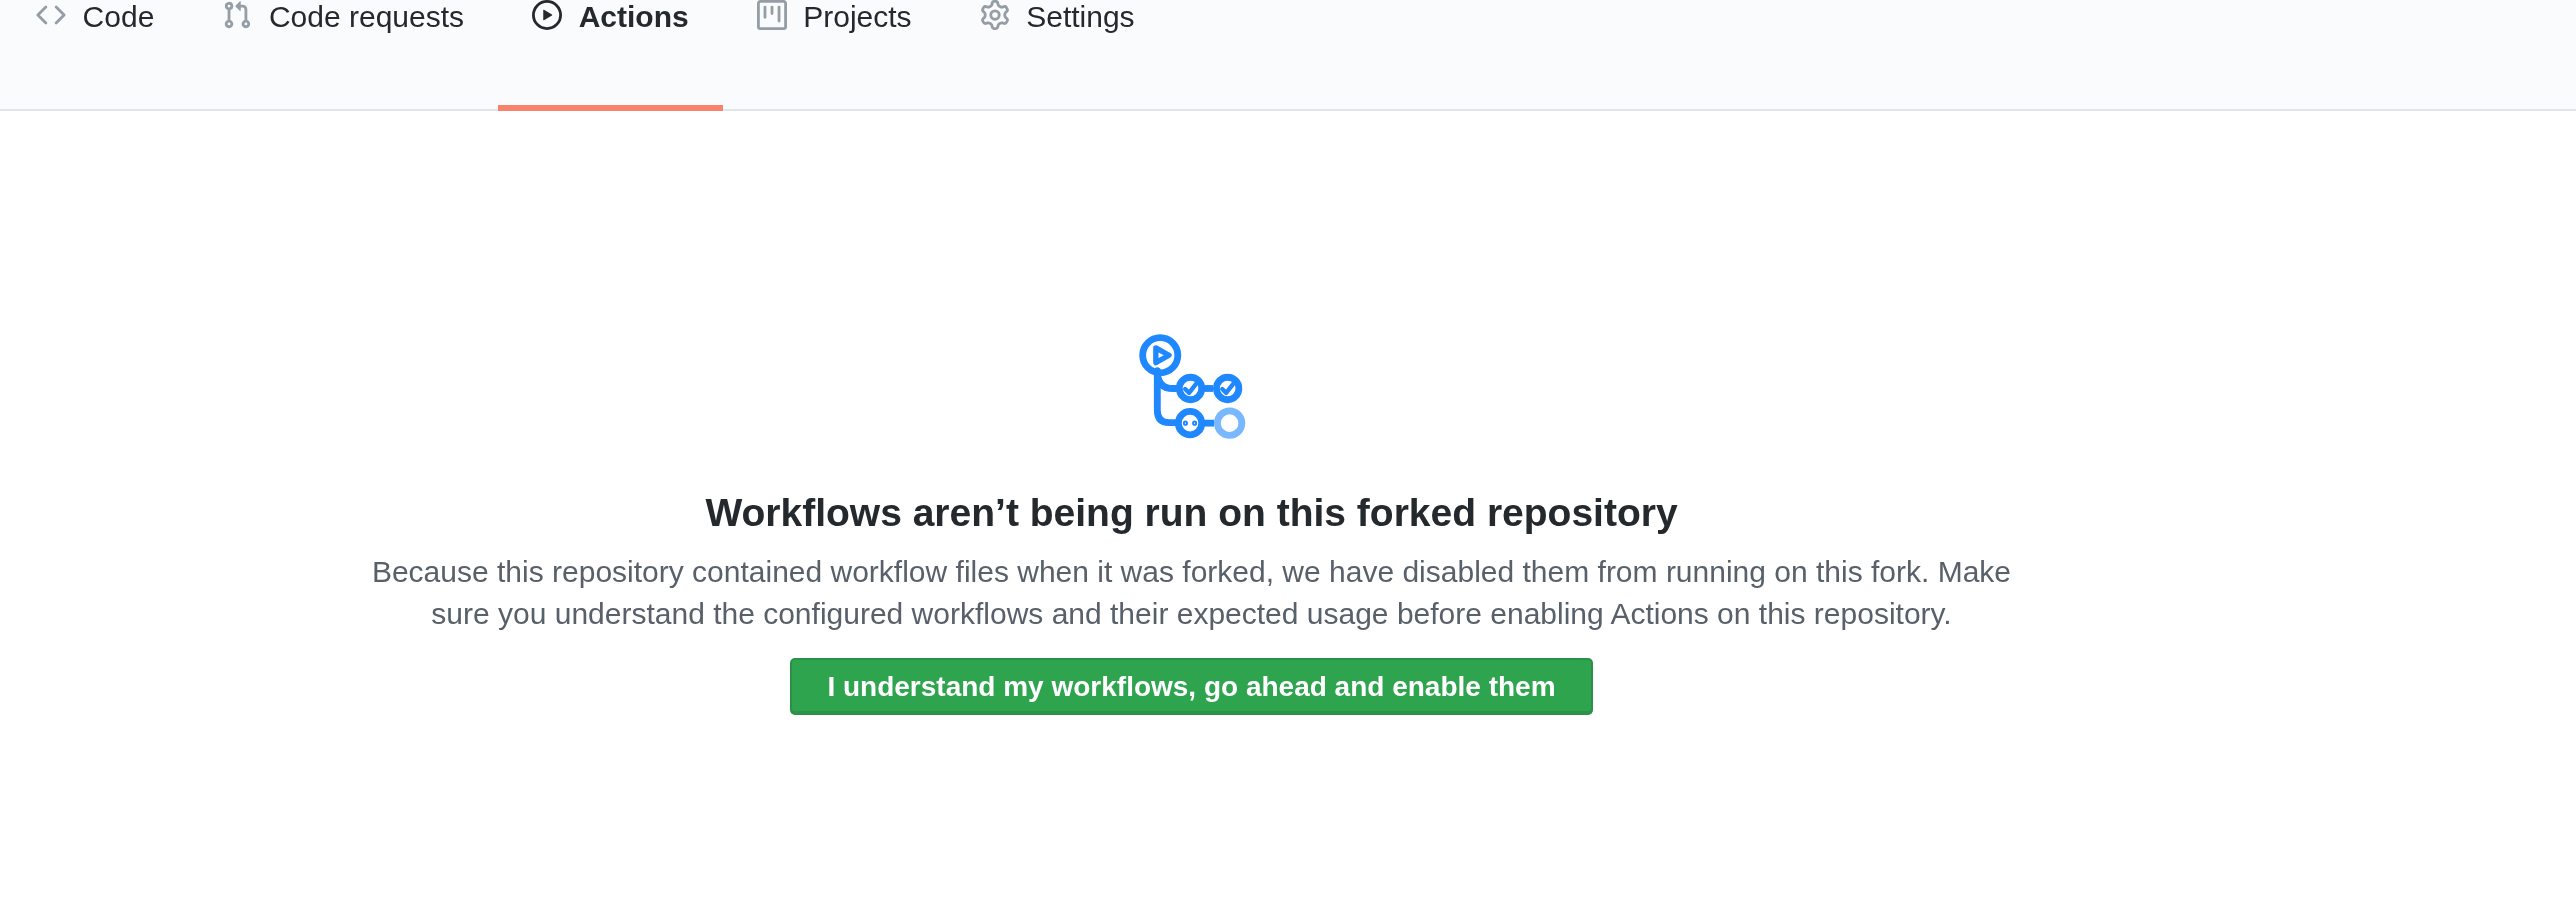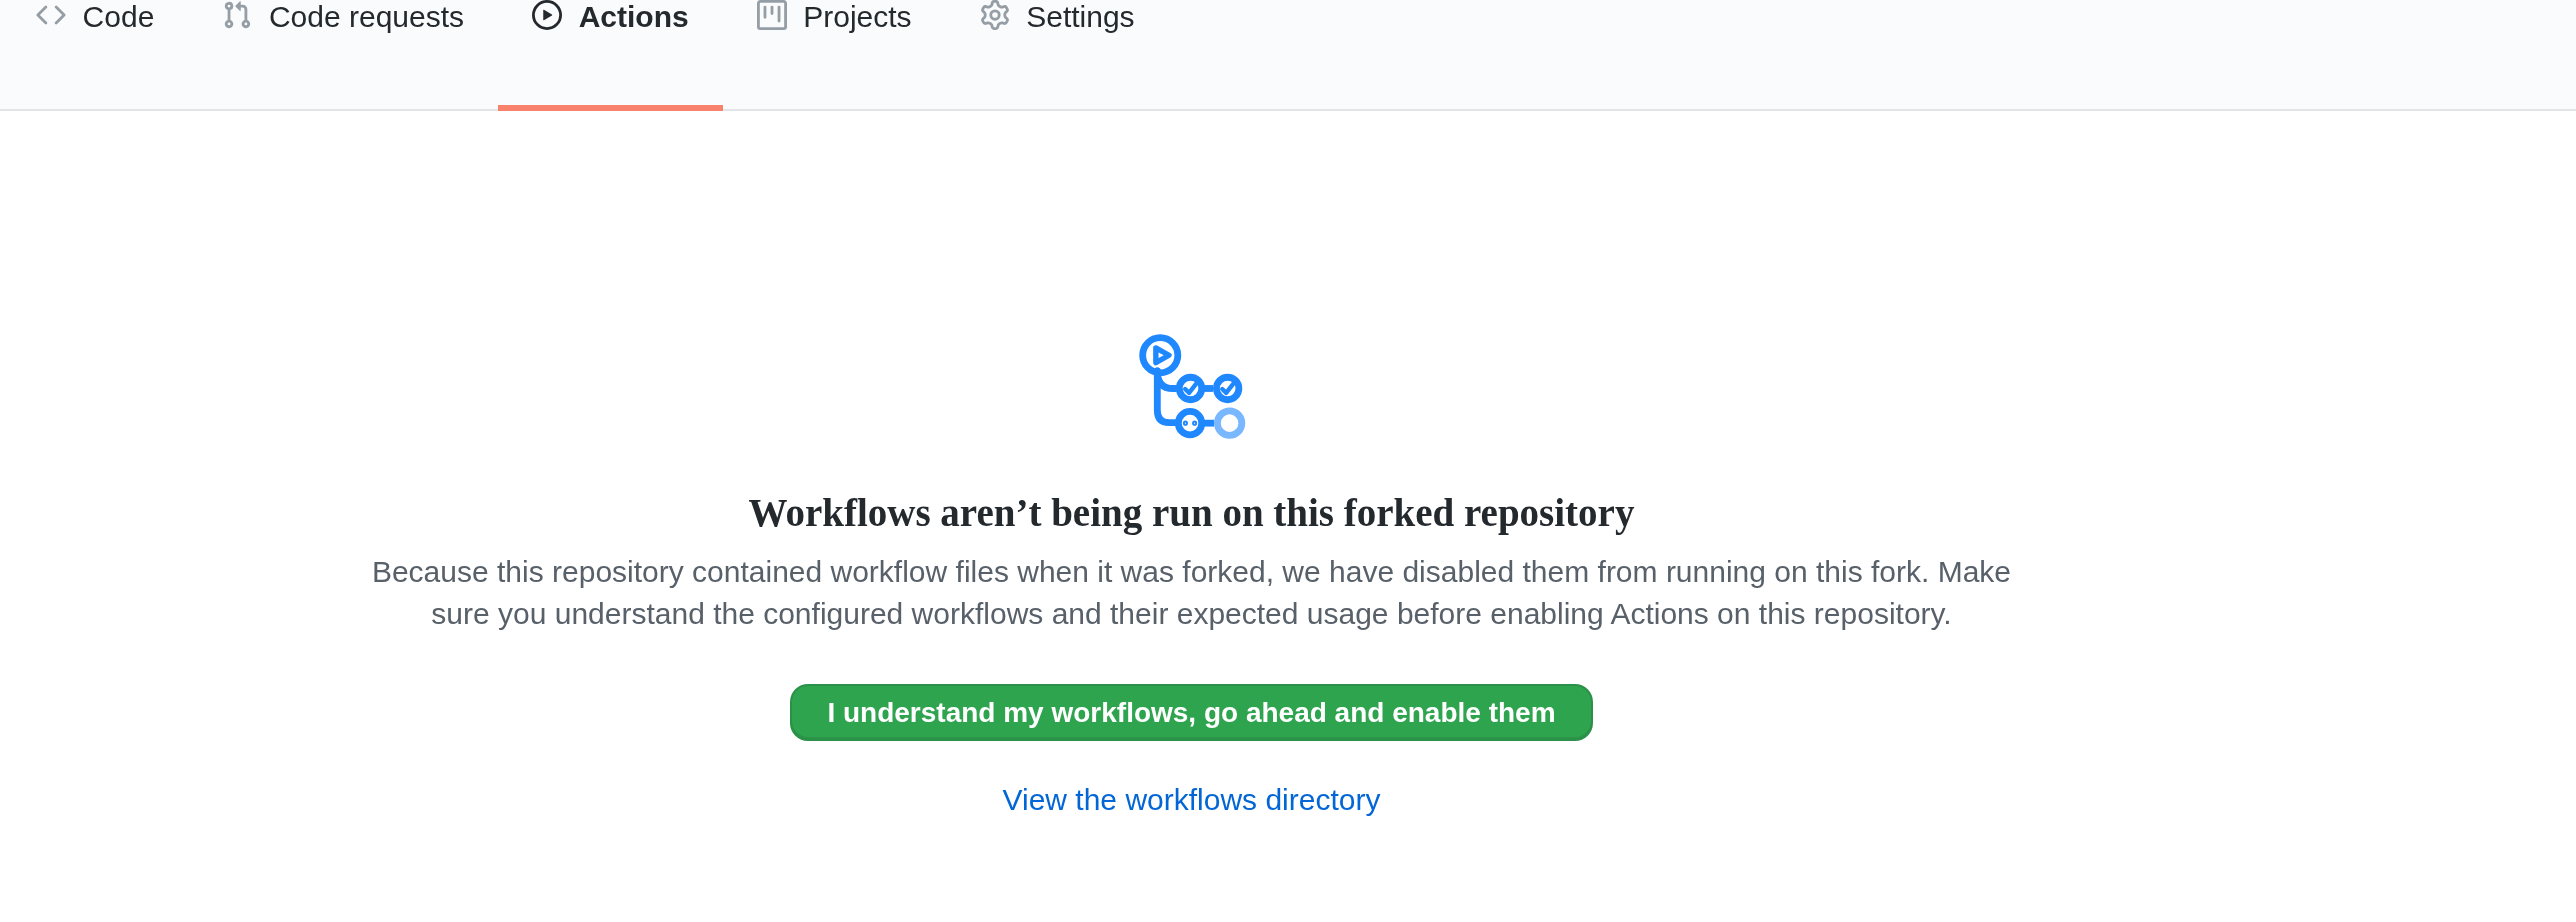--- a/index.html
+++ b/index.html
@@ -29,33 +29,33 @@
   
   .main {
     width:2383px;
     display:flex; flex-direction:column; align-items:center;
     padding-top:213px;
   }
   .workflow-art { width:127px; height:127px; }
   .bs-title {
     margin-top:39px;
     font-size:39px; line-height:45px; font-weight:bold; color:#24292e;
-    white-space:nowrap; text-align:center;font-family:Liberation Serif, serif;
+    white-space:nowrap; text-align:center;
   }
   .bs-desc {
     margin-top:15.6px;
     font-size:30px; line-height:42px; color:#586069; text-align:center;
   }
   .bs-button {
-    margin-top:49px;
+    margin-top:23px;
     display:inline-block; border:2px solid rgba(27,31,35,0.15);
     background:var(--button-green, #2ea44f); color:#ffffff;
     font-family:"Liberation Sans", sans-serif;
     font-size:28px; font-weight:bold; line-height:53px;
-    height:57px; padding:0 35px; border-radius:18px;
+    height:57px; padding:0 35px; border-radius:5px;
     box-shadow:inset 0 -2px 0 rgba(27,31,35,0.12);
     cursor:pointer; white-space:nowrap;
   }
   .bs-link {
     margin-top:41px;
     font-size:30px; line-height:35px;
     color:var(--link-blue, #0366d6); text-decoration:none; cursor:pointer;
   }
 </style>
 </head>
@@ -127,15 +127,14 @@
 
   <h1 class="bs-title">Workflows aren’t being run on this forked repository</h1>
 
   <div class="bs-desc">
     <div>Because this repository contained workflow files when it was forked, we have disabled them from running on this fork. Make</div>
     <div>sure you understand the configured workflows and their expected usage before enabling Actions on this repository.</div>
   </div>
 
   <button class="bs-button">I understand my workflows, go ahead and enable them</button>
 
-  <a class="bs-link">View the workflows directory</a>
 </div>
 
 
 </body></html>

